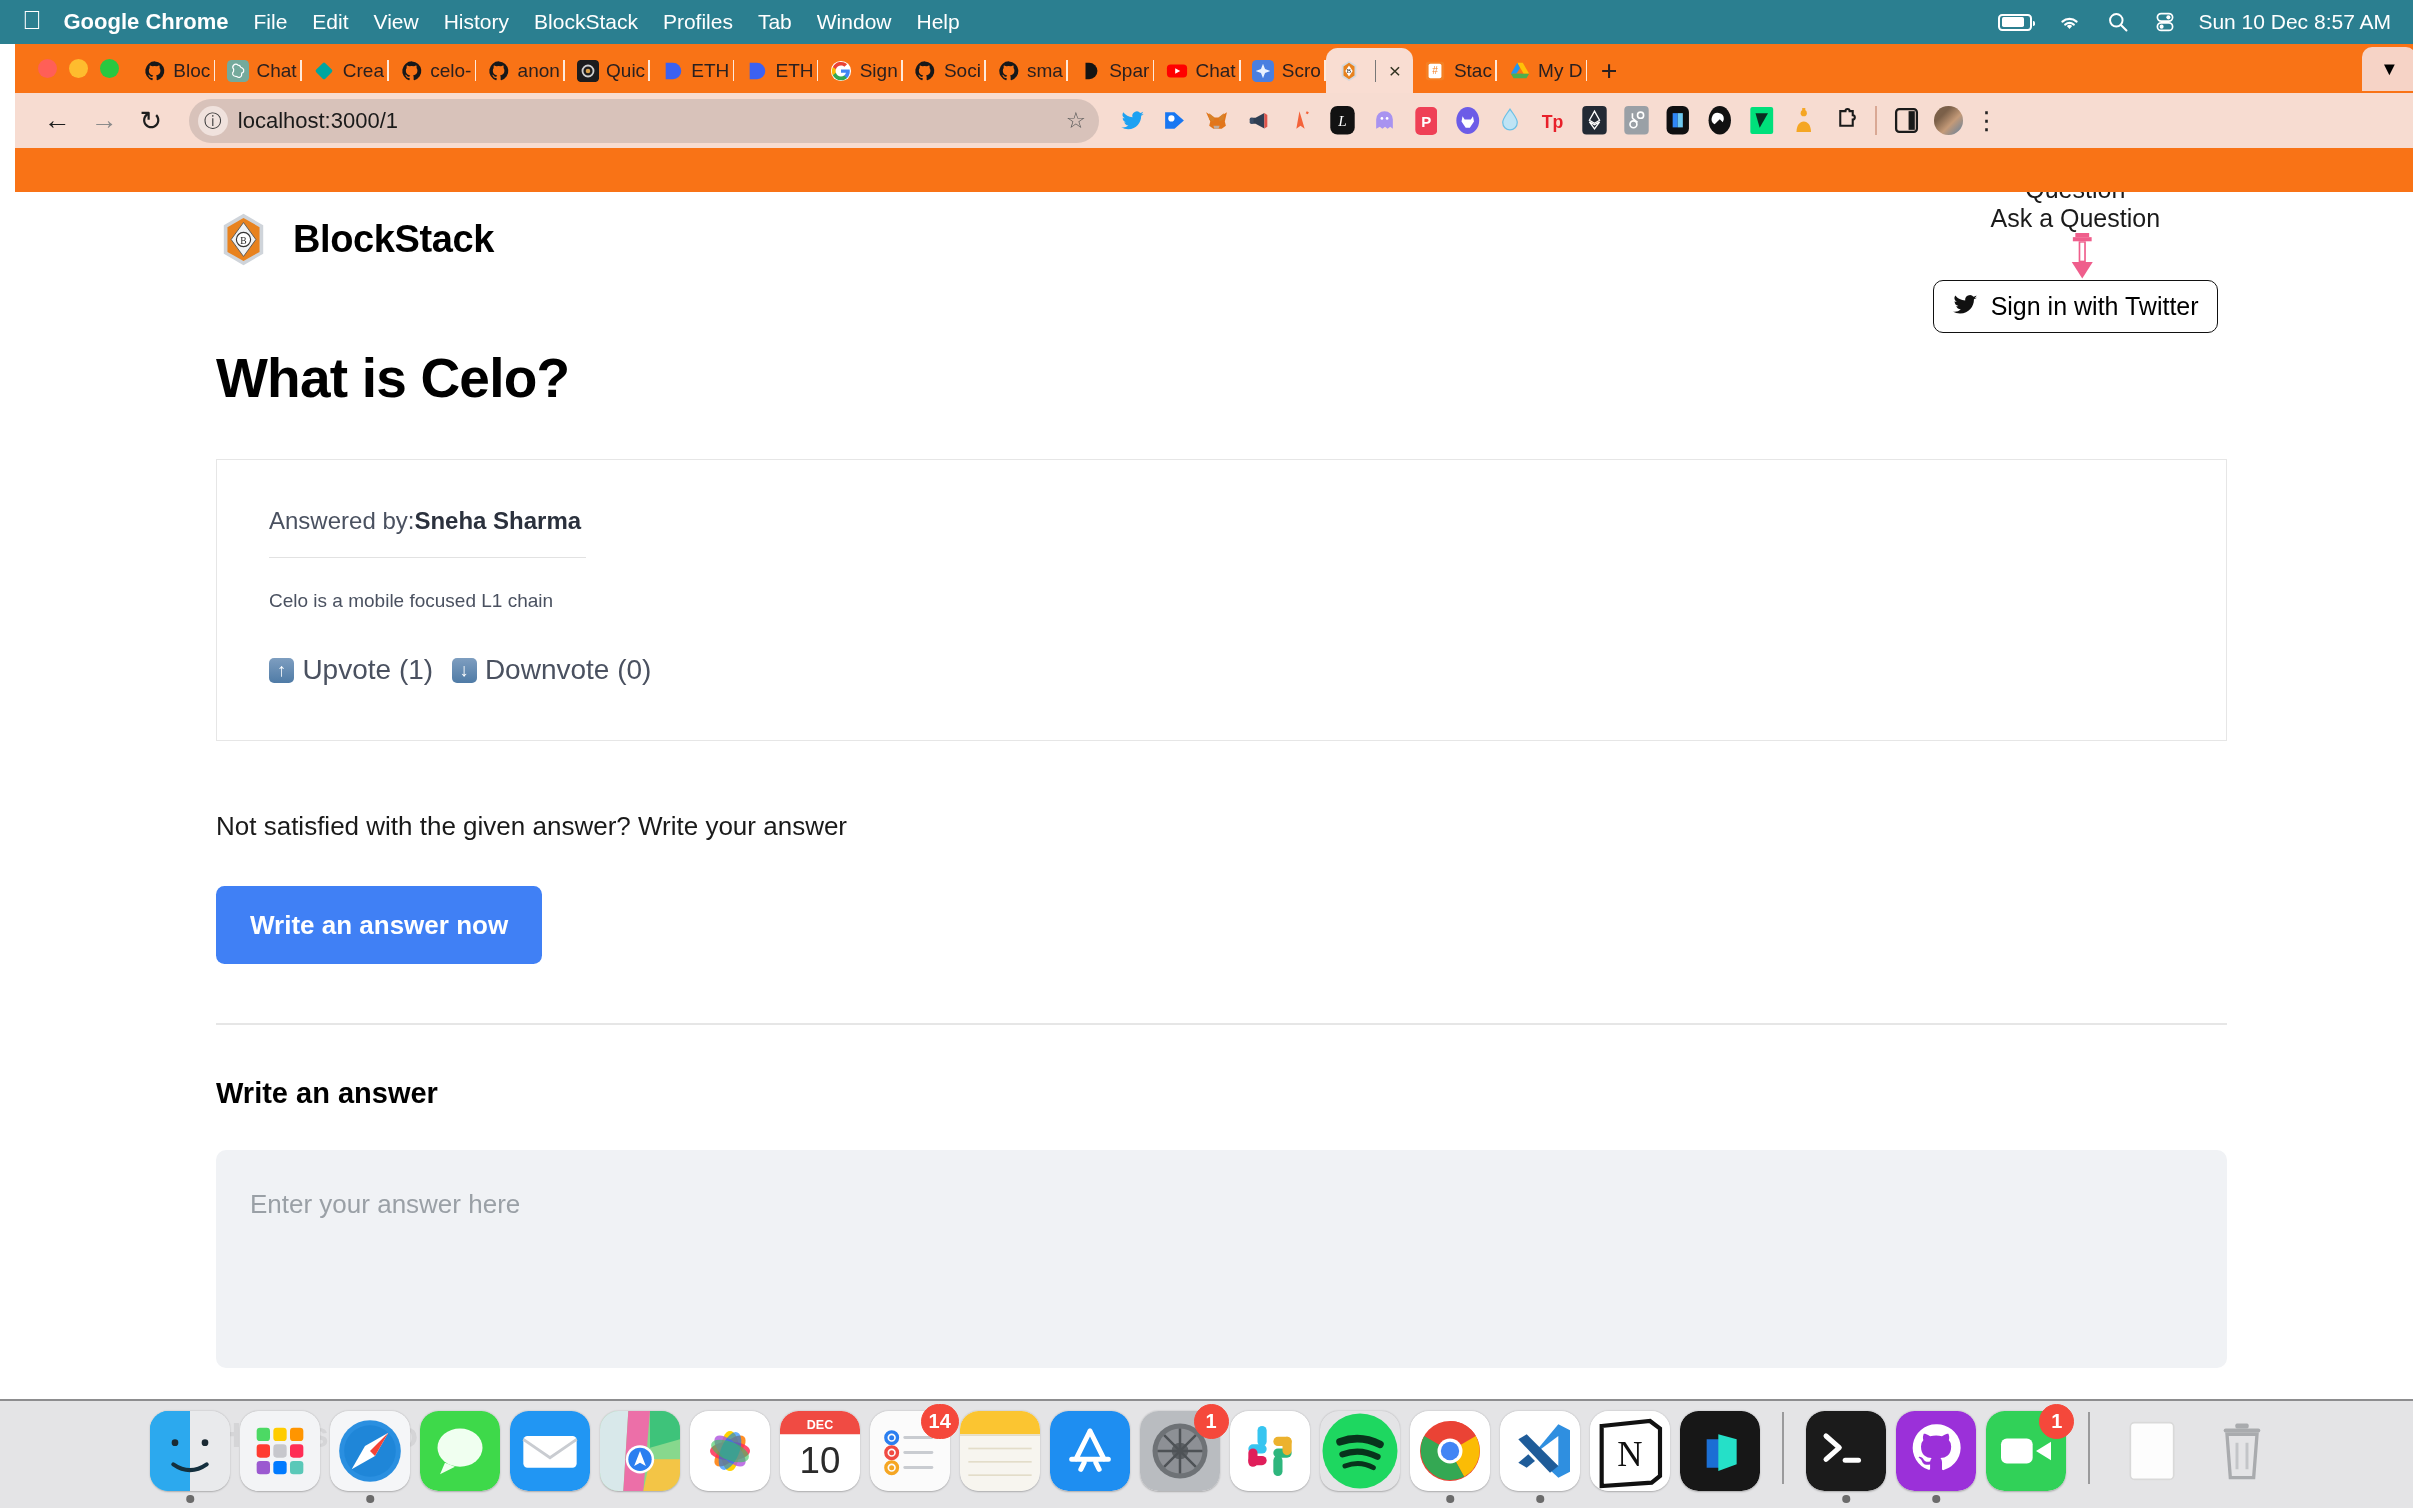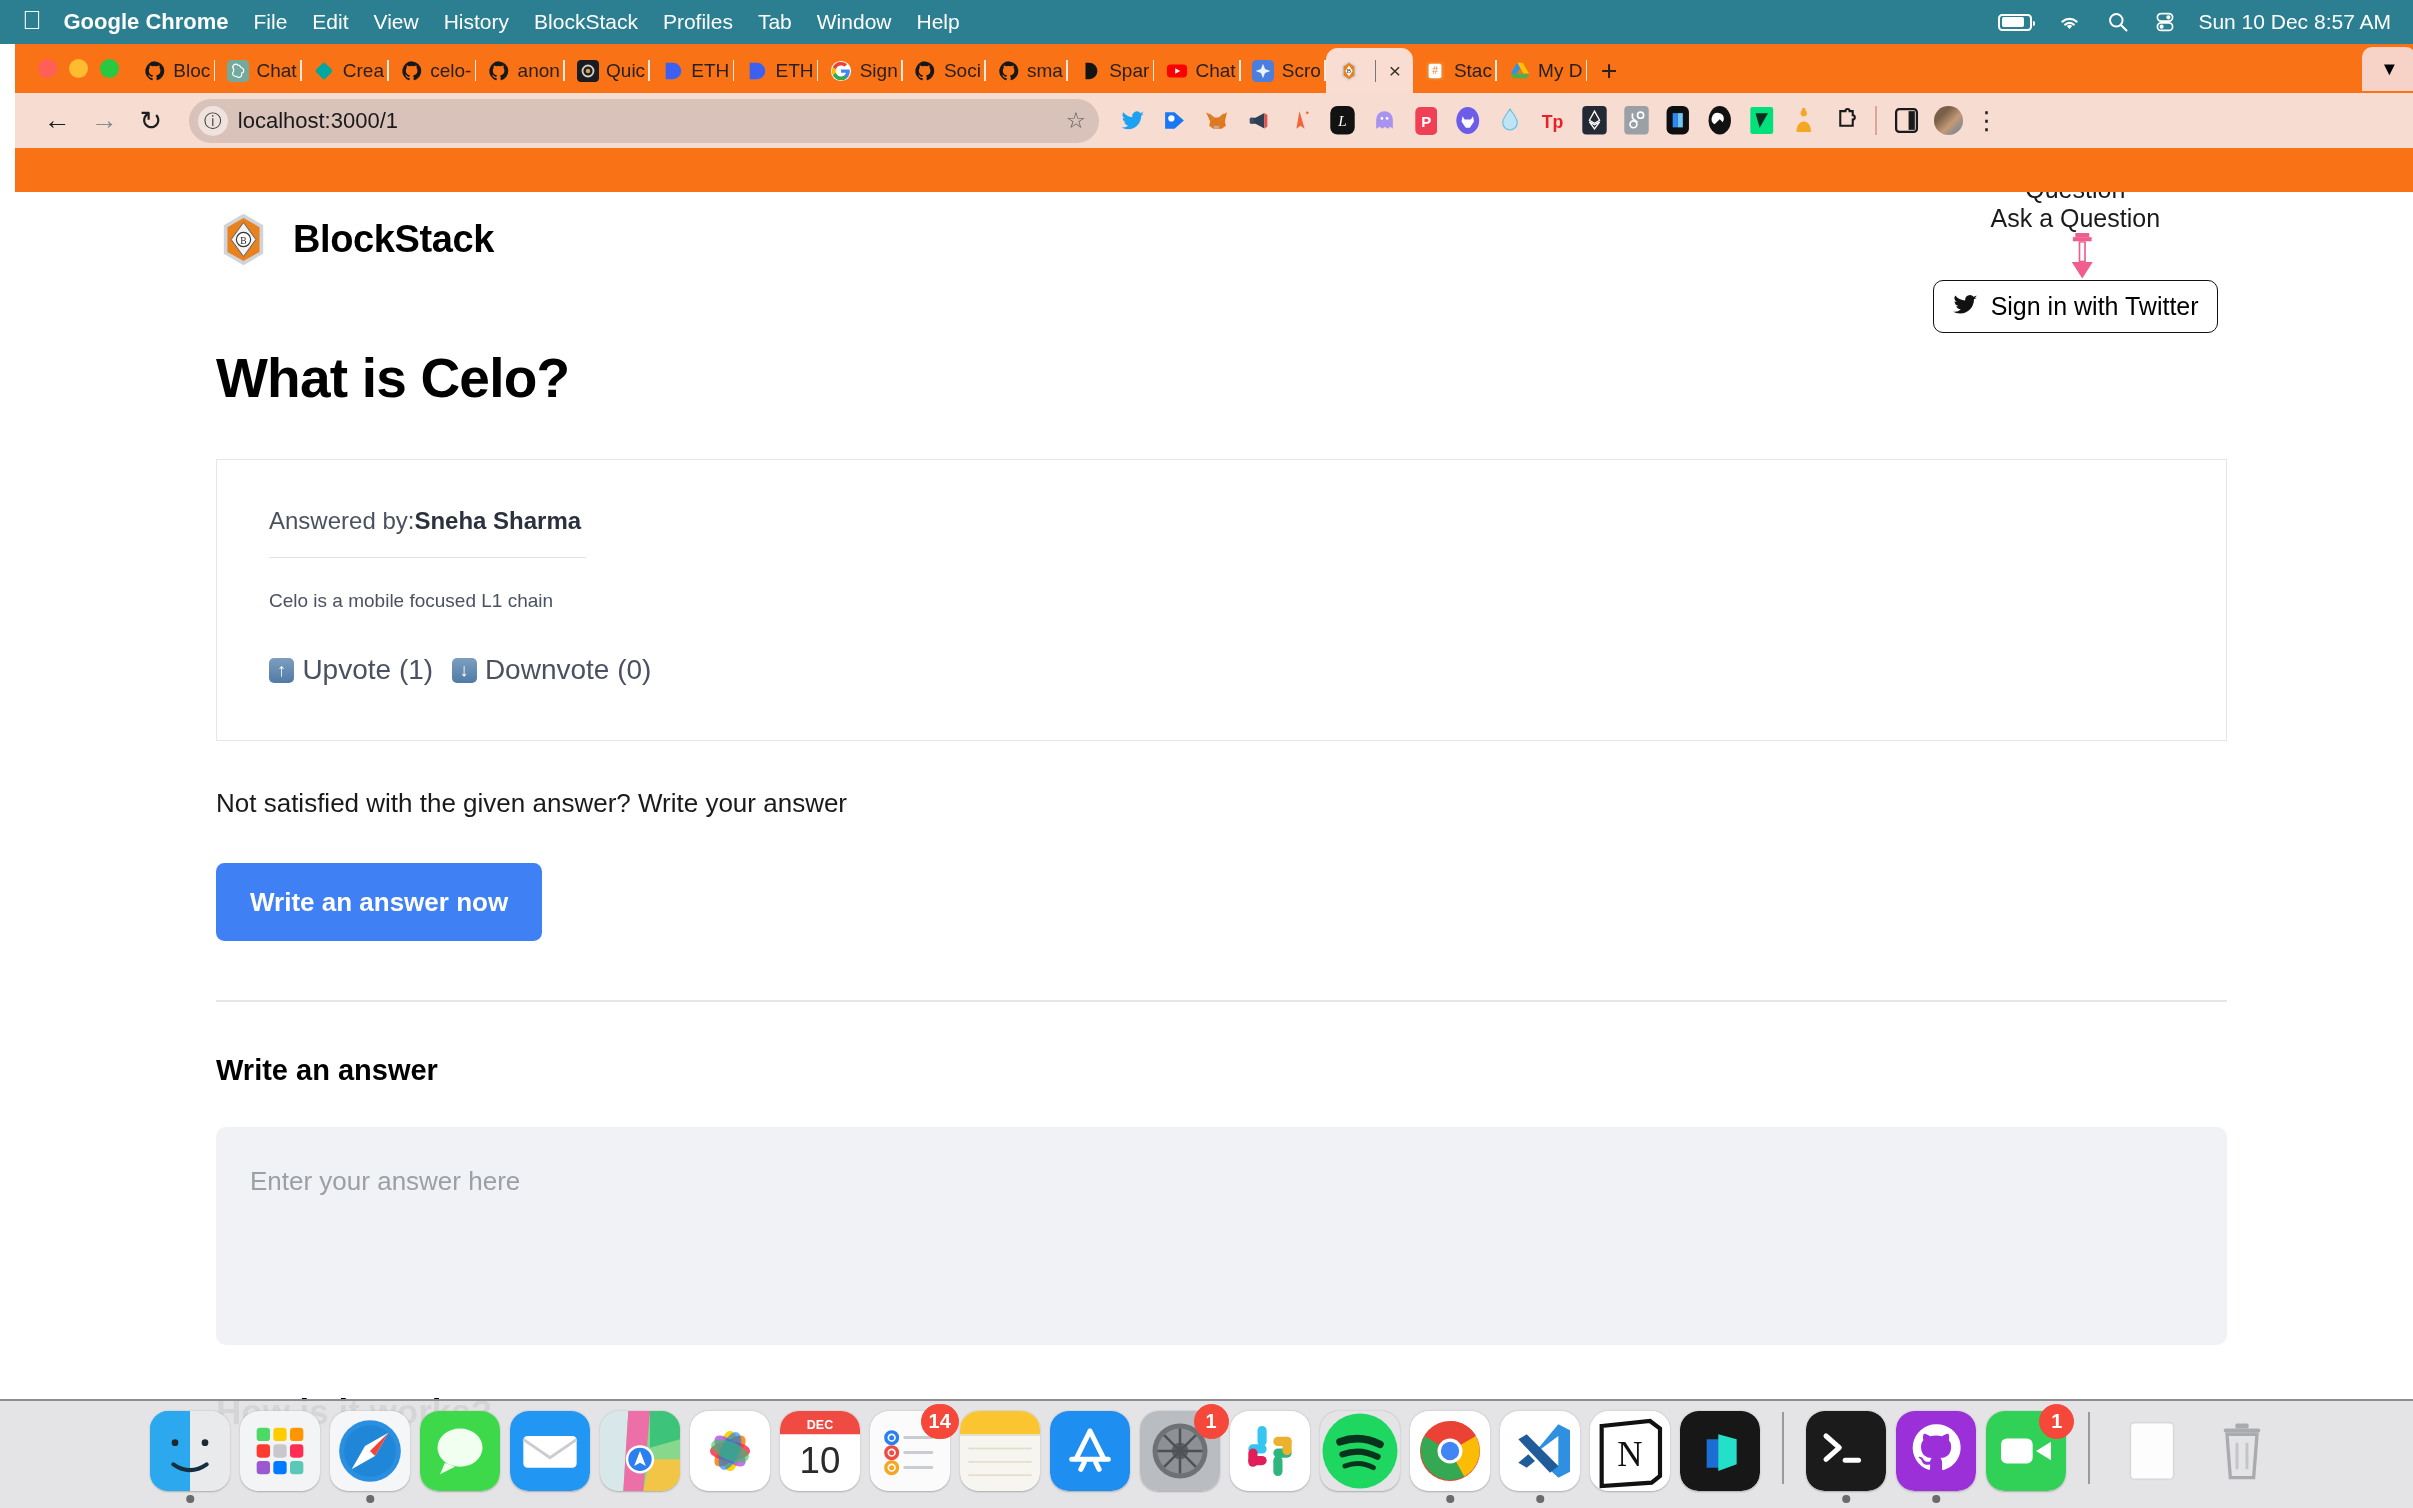--- a/index.html
+++ b/index.html
@@ -144,21 +144,21 @@
   .answertext { font-size: 19px; color:#4a5160; margin-top: 32px; }
   .voterow { margin-top: 42px; display:flex; align-items:center; gap: 18.4px; font-size: 28px; color:#4a5160;}
   .voteitem { display:flex; align-items:center; gap: 8.4px; }
   .arrowbox {
     width: 25px; height: 25px; border-radius:5px;
     background: linear-gradient(#7e9ec0,#4f7ba6);
     display:flex;align-items:center;justify-content:center;
     color:#fff; font-size:18.4px; line-height:1;
   }
 
-  .notsat { font-size: 26px; color:#1a1a1a; margin-top: 47px; }
+  .notsat { font-size: 26px; color:#1a1a1a; margin-top: 70px; }
   #writebtn {
     margin-top: 44px; background: #4080f5; color:#fff;
     font-size: 26px; font-weight: bold;
     border: none; border-radius: 8.4px;
     padding: 23.5px 34px; display:inline-block;
   }
   .hrule { margin-top: 59px; height:1.7px; background:#e6e6e6; }
   #writehead { margin-top: 52px; font-size: 29px; font-weight:bold; color:#000;}
   #answerbox {
     margin-top: 40px; background:#f0f2f5; border:none; border-radius: 10px;

